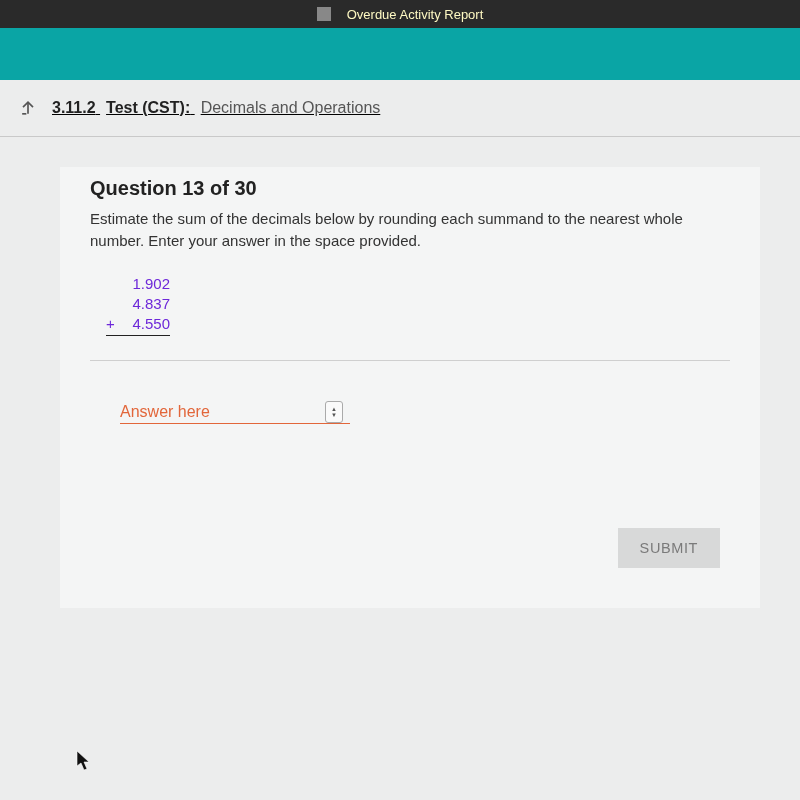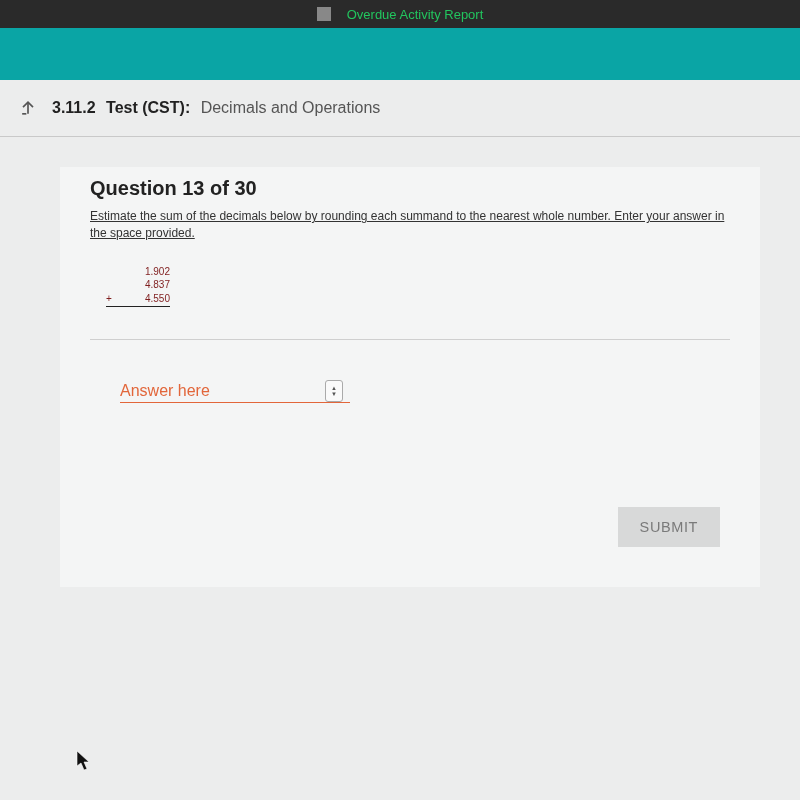--- a/index.html
+++ b/index.html
@@ -11,21 +11,21 @@
       overflow: hidden;
       position: relative;
     }
     .top-bar {
       background: #2a2a2a;
       height: 28px;
       display: flex;
       align-items: center;
       justify-content: center;
       gap: 16px;
-      color: #22c55e;
+      color: #fef9c3;
       font-size: 13px;
     }
     .top-bar .app-icon {
       width: 14px;
       height: 14px;
       background: #888;
       display: inline-block;
     }
     .teal-band {
       background: #0aa5a5;
@@ -36,20 +36,21 @@
       background: #eceded;
       margin: 0 auto;
       width: 100%;
       min-height: 720px;
     }
     .header-row {
       display: flex;
       align-items: center;
       padding: 14px 18px 14px 14px;
       border-bottom: 1px solid #c9c9c9;
+      text-decoration: underline;
     }
     .back-arrow {
       width: 28px;
       height: 28px;
       display: flex;
       align-items: center;
       justify-content: center;
       color: #555;
       font-size: 18px;
       cursor: pointer;
@@ -68,33 +69,32 @@
       margin: 30px 40px 30px 60px;
       padding: 10px 30px 40px 30px;
     }
     .q-title {
       font-size: 20px;
       font-weight: 700;
       color: #222;
       margin-bottom: 8px;
     }
     .q-body {
-      font-size: 12px;
+      font-size: 15px;
       color: #333;
       line-height: 1.45;
       margin-bottom: 22px;
       max-width: 640px;
-      text-decoration: underline;
     }
     .math-block {
       font-family: Arial, sans-serif;
-      font-size: 10px;
-      color: #7f1d1d;
+      font-size: 15px;
+      color: #6d28d9;
       margin-left: 16px;
-      margin-bottom: 32px;
+      margin-bottom: 24px;
       width: 64px;
       text-align: right;
       line-height: 1.35;
     }
     .math-row-last {
       border-bottom: 1.5px solid #222;
       padding-bottom: 1px;
       display: flex;
       justify-content: space-between;
     }

